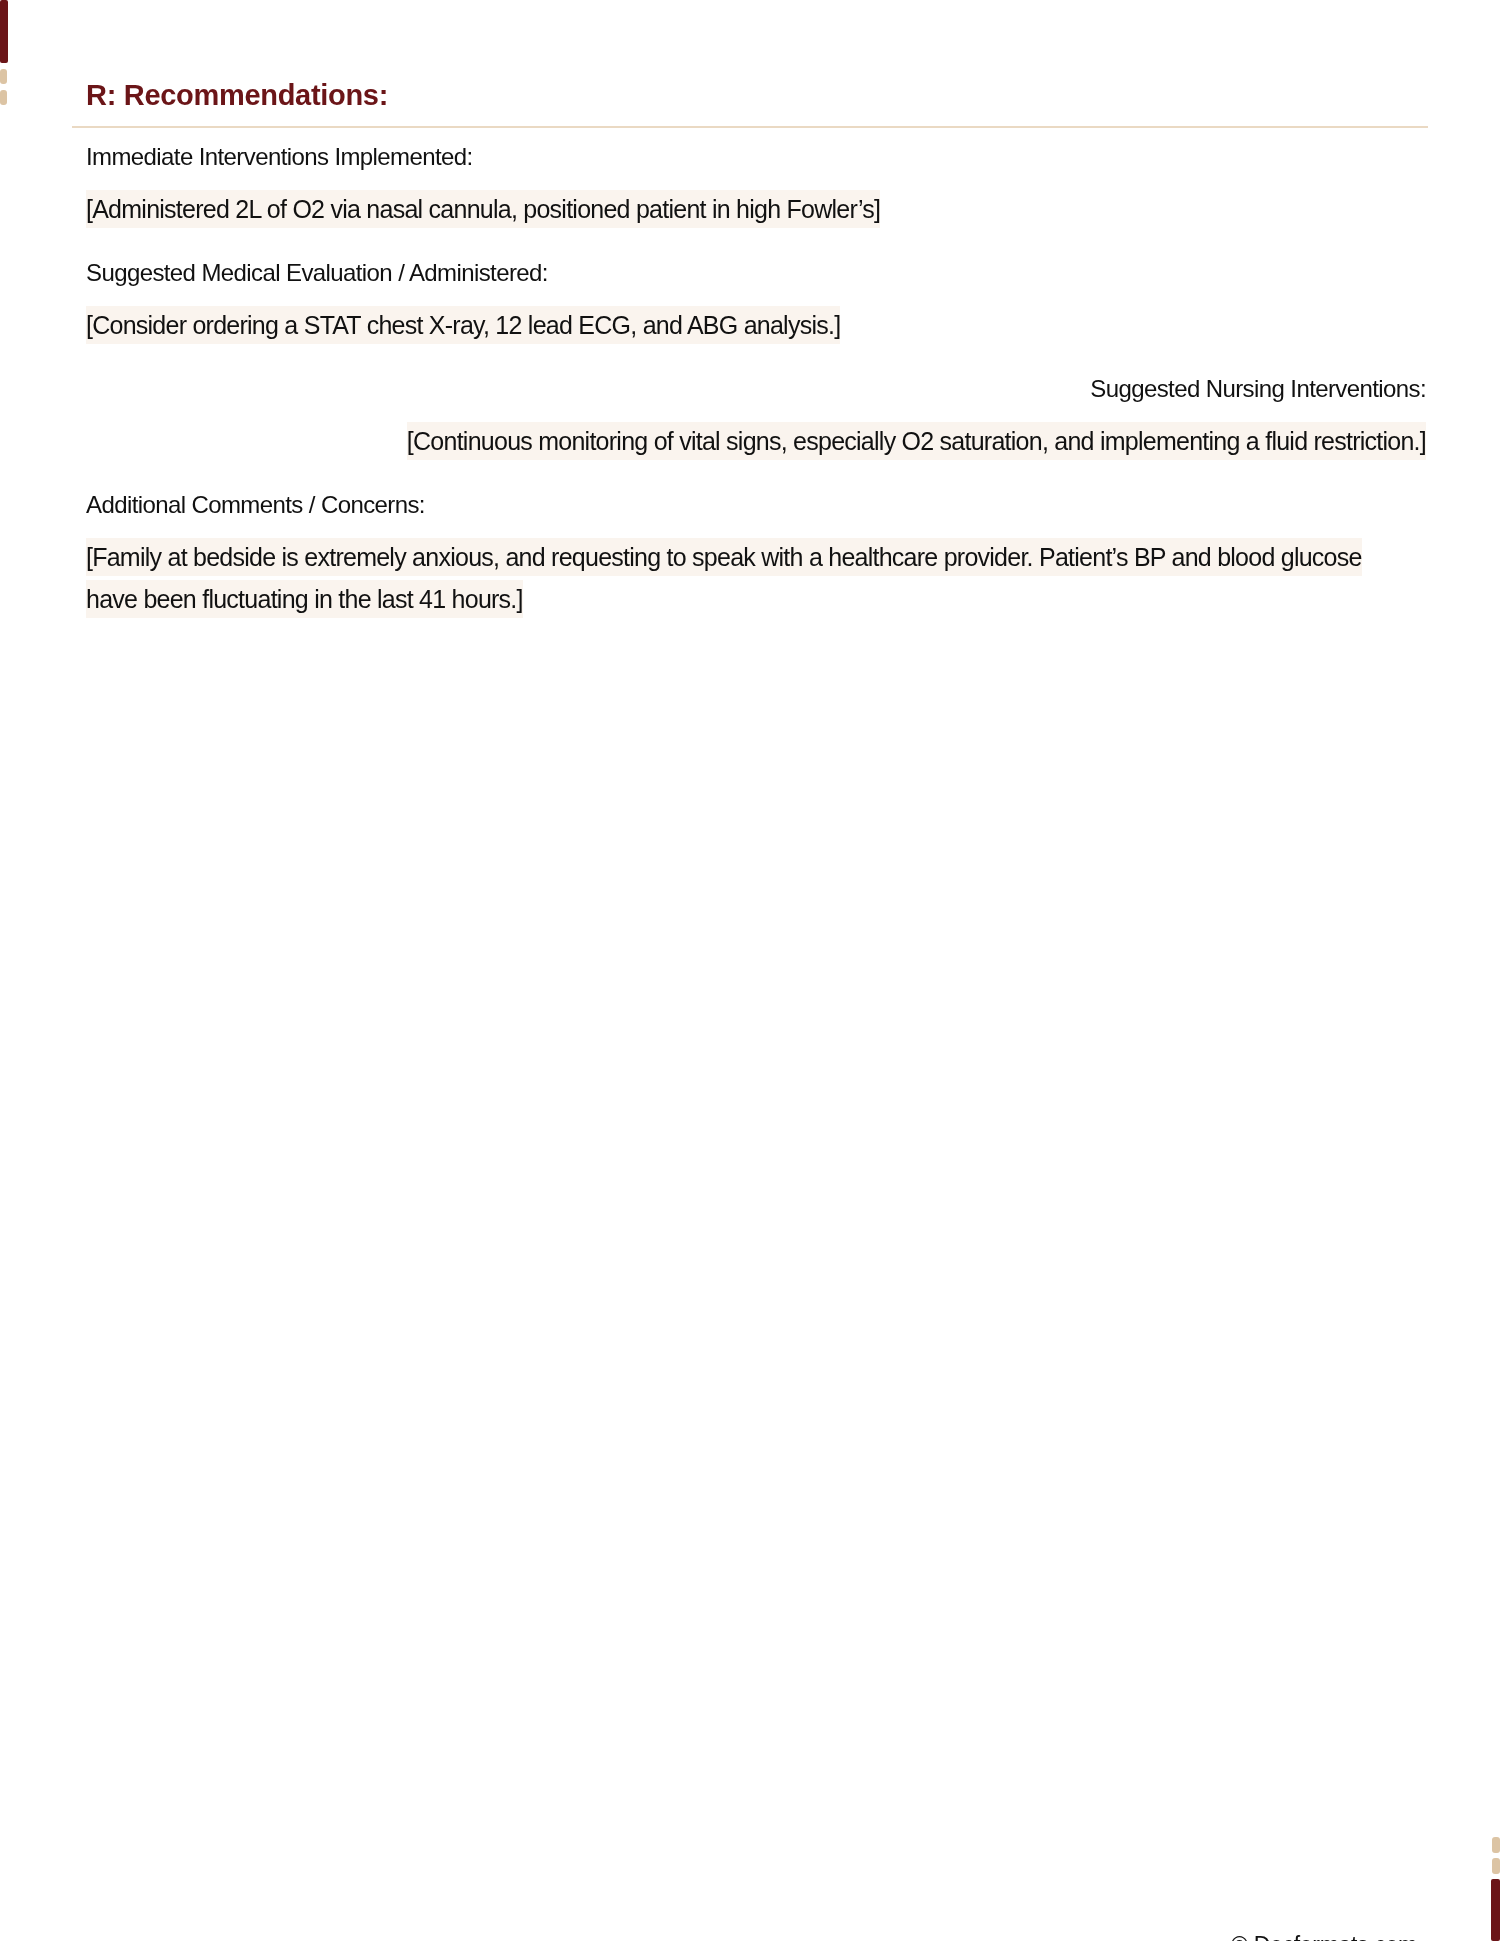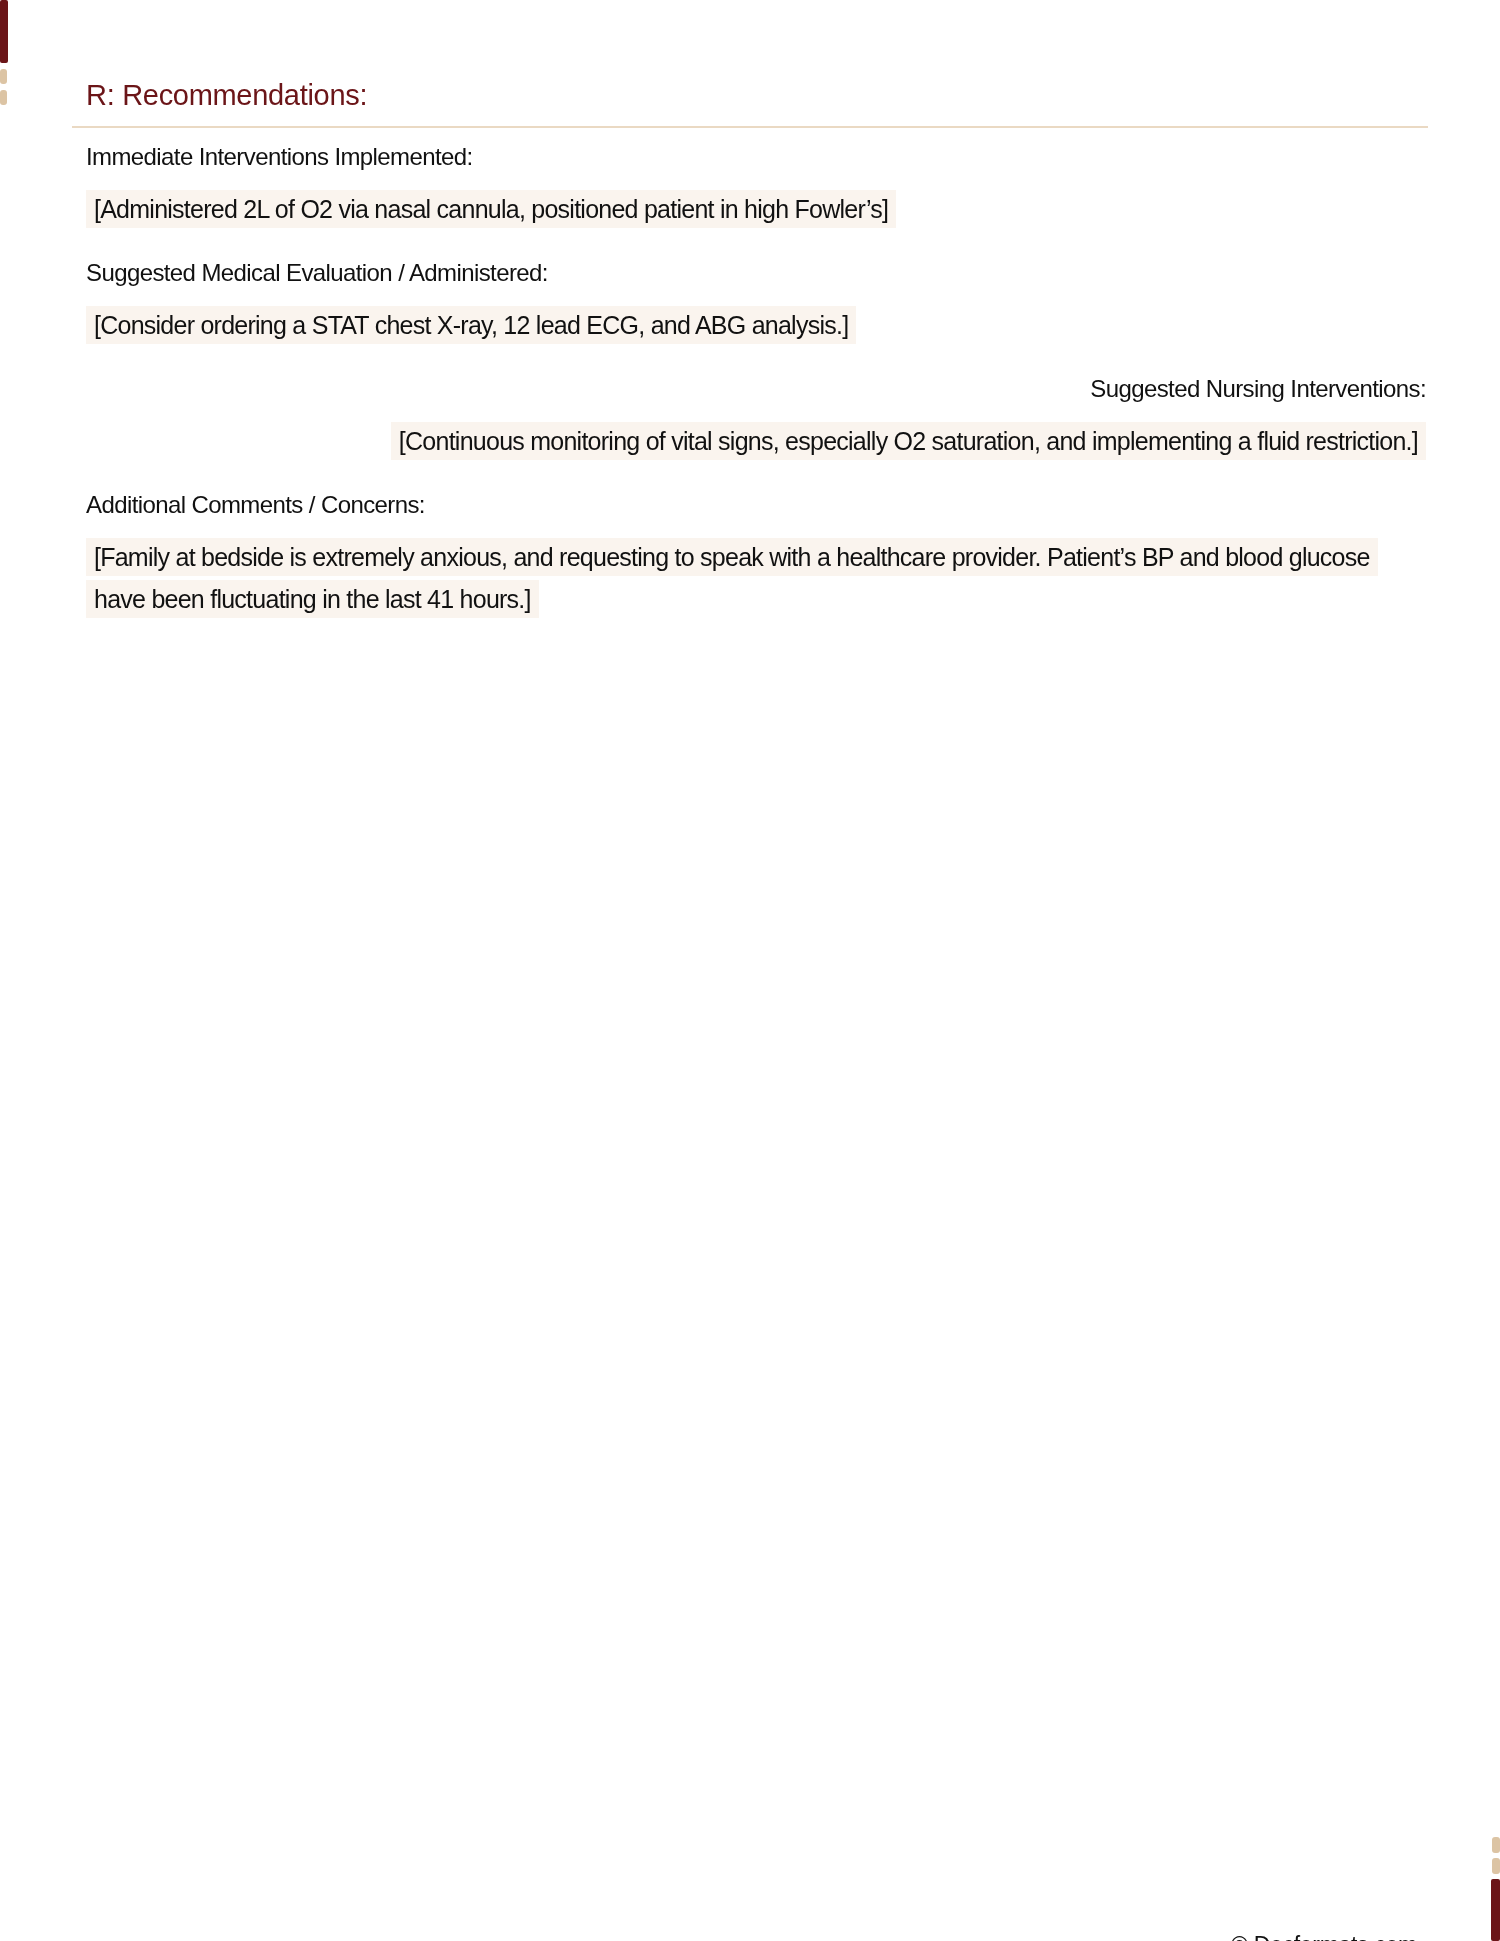--- a/index.html
+++ b/index.html
@@ -21,21 +21,21 @@
   }
   .deco.red { background: #6b1518; }
   .deco.tan { background: #dcc4a4; border-radius: 3px; }
 
   .title {
     position: absolute;
     left: 86px;
     top: 79px;
     margin: 0;
     font-size: 29px;
-    font-weight: normal;
+    font-weight: bold;
     color: #6b1518;
     letter-spacing: -0.3px;
     white-space: nowrap;
   }
   .rule {
     position: absolute;
     left: 72px;
     top: 126px;
     width: 1356px;
     height: 2px;
@@ -54,21 +54,21 @@
     white-space: nowrap;
   }
   .section p {
     margin: 16px 0 0 0;
     font-size: 25px;
     line-height: 42px;
     letter-spacing: -0.75px;
   }
   .section p span.hl {
     background: #faf4ee;
-    padding: 5px 8px;
+    padding: 5px 0;
     box-decoration-break: clone;
     -webkit-box-decoration-break: clone;
   }
   .footer {
     position: absolute;
     left: 1231px;
     top: 1932px;
     font-size: 23px;
     color: #111111;
     letter-spacing: -0.3px;

